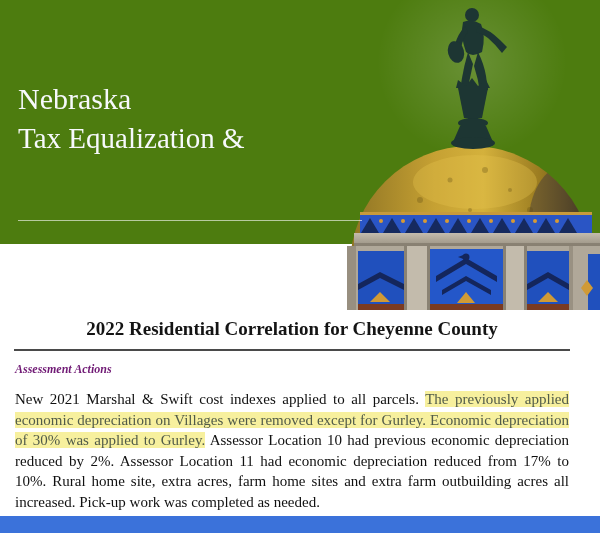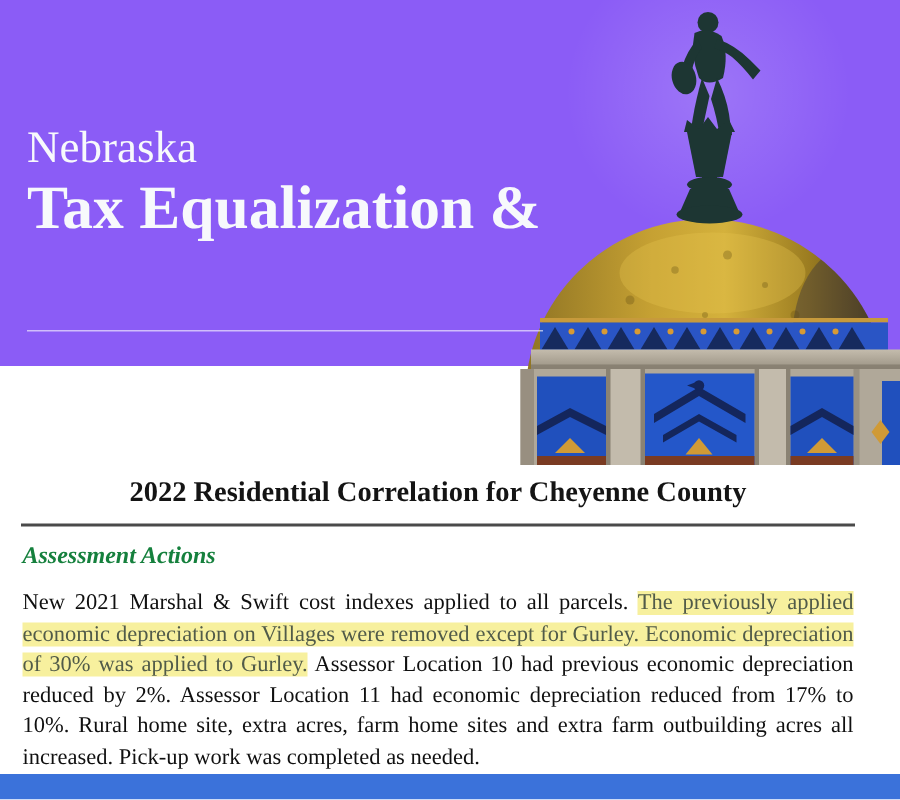--- a/index.html
+++ b/index.html
@@ -3,46 +3,46 @@
 <meta charset="utf-8">
 <style>
   html,body{margin:0;padding:0;}
   body{
     width:600px;height:533px;position:relative;overflow:hidden;
     background:#ffffff;font-family:"Liberation Serif", serif;
   }
   
   .banner{
     position:absolute;top:0;left:0;width:600px;height:244px;
-    background:#8b5cf6;
+    background:#4d7c0f;
   }
   .banner-illustration{
     position:absolute;top:0;right:0;width:300px;height:310px;display:block;
   }
   .banner-text{
     position:absolute;left:18px;top:82px;color:#f7f9fc;white-space:nowrap;
   }
   .org-line1{font-size:30px;line-height:34px;font-weight:400;}
-  .org-line2,.org-line3{font-size:41px;line-height:44px;font-weight:700;}
+  .org-line2,.org-line3{font-size:29px;line-height:44px;font-weight:400;}
   .banner-underline{
     position:absolute;left:18px;top:220px;width:344px;height:1px;
     background:rgba(255,255,255,.6);
   }
   
   .doc{
     position:absolute;top:310px;left:0;width:584px;height:206px;background:#ffffff;
   }
   .doc-title{
     margin:8px 0 0 0;text-align:center;font-size:19px;font-weight:bold;color:#141414;
   }
   .title-rule{
     height:2px;background:#4a4a4a;margin:9px 14px 0 14px;
   }
   .section-heading{
-    margin:11px 0 0 15px;font-size:16px;font-weight:bold;font-style:italic;color:#15803d;
+    margin:11px 0 0 15px;font-size:12px;font-weight:bold;font-style:italic;color:#701a75;
   }
   .body-par{
     margin:12px 15px 0 15px;font-size:15px;line-height:20.5px;
     text-align:justify;color:#101010;
   }
   .hl{
     background:#f7f09e;color:#515b49;
   }
   
   .footer-bar{

